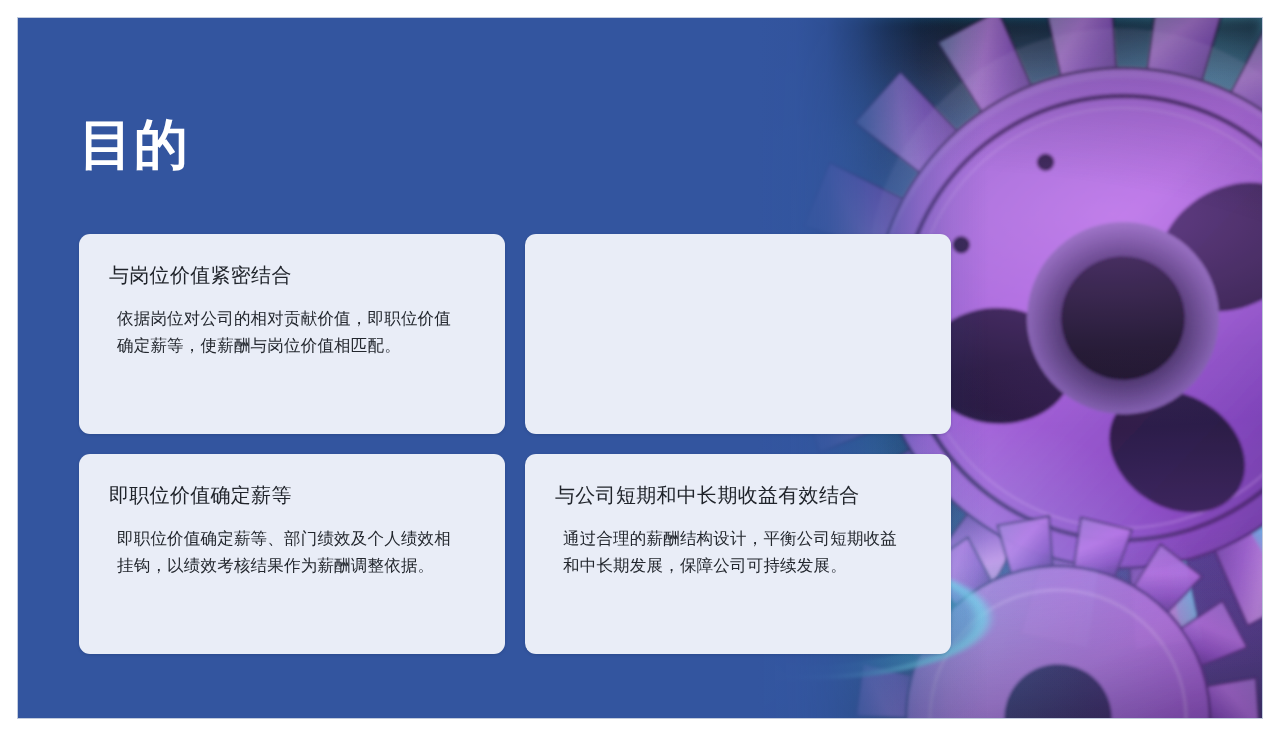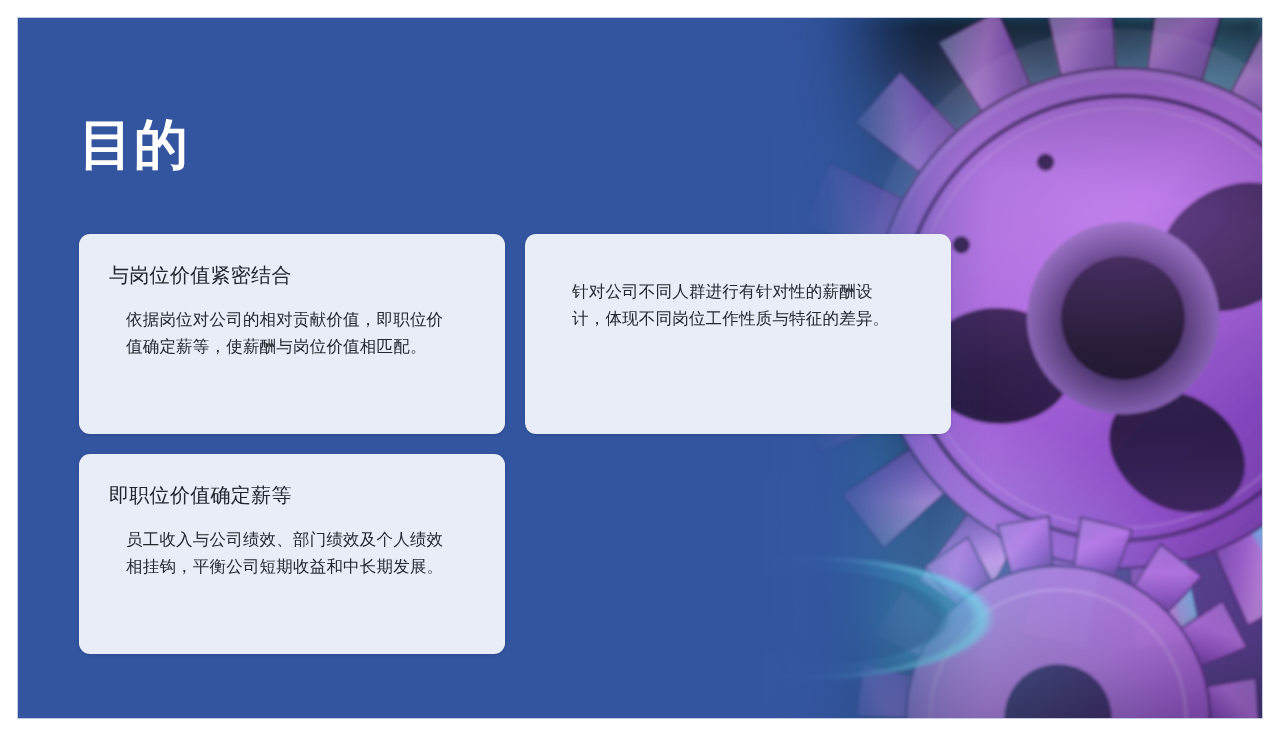--- a/index.html
+++ b/index.html
@@ -180,21 +180,21 @@
     color: #20242b;
     margin: 0 0 16px 0;
     white-space: nowrap;
     letter-spacing: 0.3px;
   }
 
   .card-body {
     font-size: 16.5px;
     line-height: 27px;
     color: #23272e;
-    margin: 17px;
+    margin: 8px;
     letter-spacing: 0.2px;
   }
 </style>
 </head>
 <body>
 
 <div id="slide-canvas">
   <div id="slide">
 
     <div id="photo-bg">
@@ -445,25 +445,28 @@
       <h1 id="page-title">目的</h1>
 
       <div id="cards-grid">
 
         <div class="card">
           <div class="card-title">与岗位价值紧密结合</div>
           <div class="card-body">依据岗位对公司的相对贡献价值，即职位价值确定薪等，使薪酬与岗位价值相匹配。</div>
         </div>
 
         <div class="card">
-          <div class="card-body">针对公司不同人群进行有针对性的薪酬设计，体现不同岗位工作性质与特征的差异。</div>
         </div>
 
         <div class="card">
           <div class="card-title">即职位价值确定薪等</div>
-          <div class="card-body">员工收入与公司绩效、部门绩效及个人绩效相挂钩，平衡公司短期收益和中长期发展。</div>
+          <div class="card-body">即职位价值确定薪等、部门绩效及个人绩效相挂钩，以绩效考核结果作为薪酬调整依据。</div>
         </div>
 
+        <div class="card">
+          <div class="card-title">与公司短期和中长期收益有效结合</div>
+          <div class="card-body">通过合理的薪酬结构设计，平衡公司短期收益和中长期发展，保障公司可持续发展。</div>
+        </div>
 
       </div>
     </div>
   </div>
 </div>
 
 </body></html>

